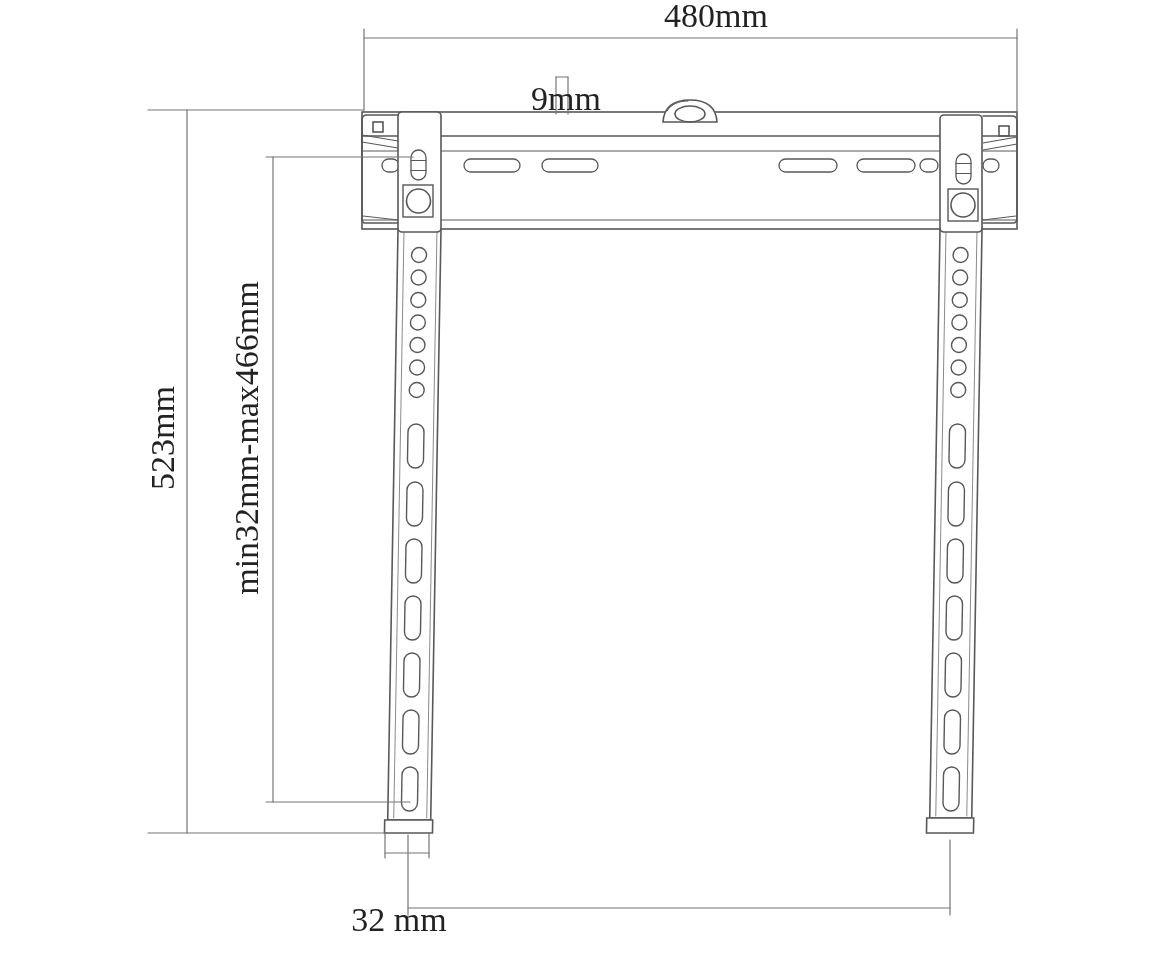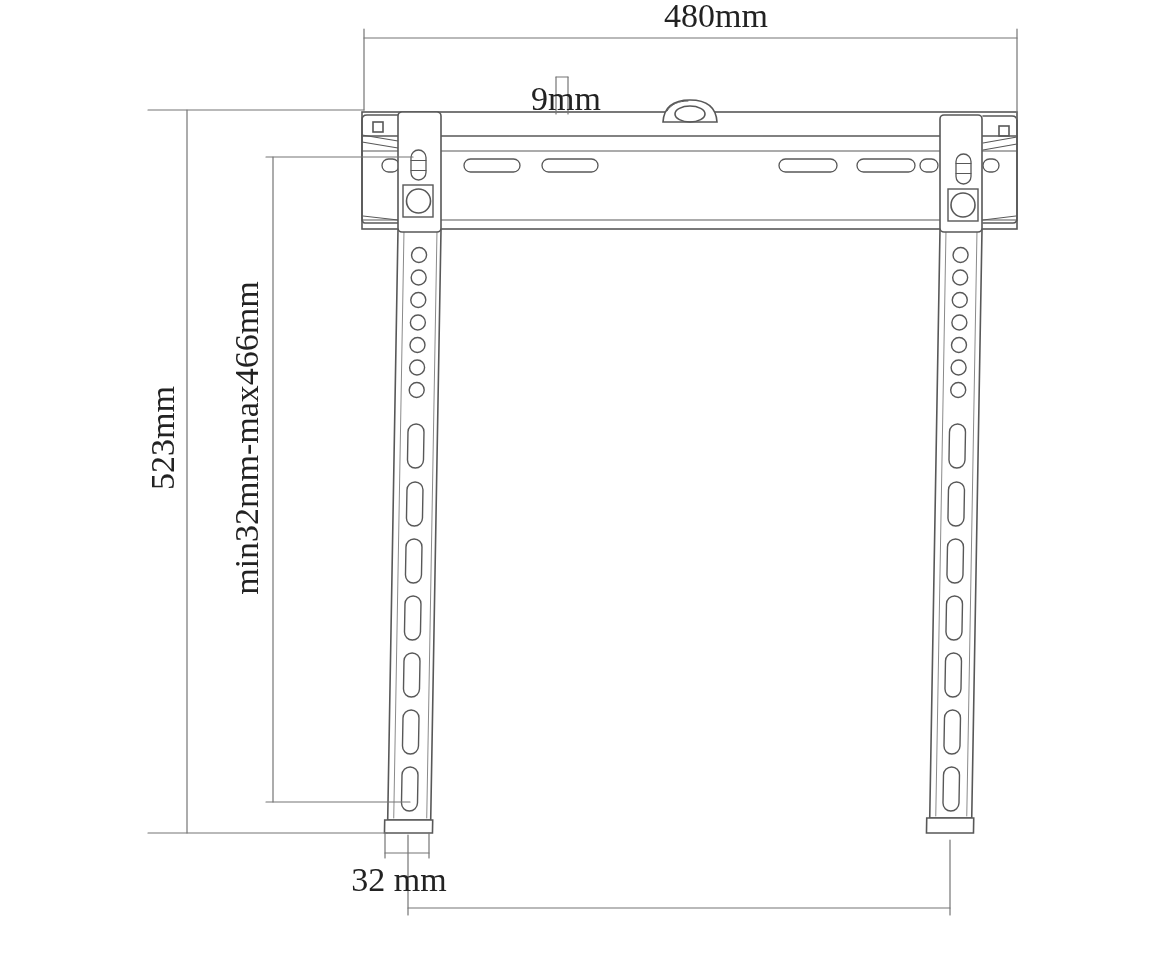--- a/index.html
+++ b/index.html
@@ -176,15 +176,15 @@
   </svg>
 
   <div class="dim-label" style="left:716px;top:16px;">480mm</div>
 
   <div class="dim-label" style="left:566px;top:71px;margin-top:28px;">9mm</div>
 
   <div class="dim-label vertical" style="left:163px;top:438px;">523mm</div>
 
   <div class="dim-label vertical" style="left:247px;top:438px;">min32mm-max466mm</div>
 
-  <div class="dim-label" style="left:399px;top:880px;">32 mm</div>
+  <div class="dim-label" style="left:399px;top:920px;">32 mm</div>
 
 </div>
 
 </body></html>

